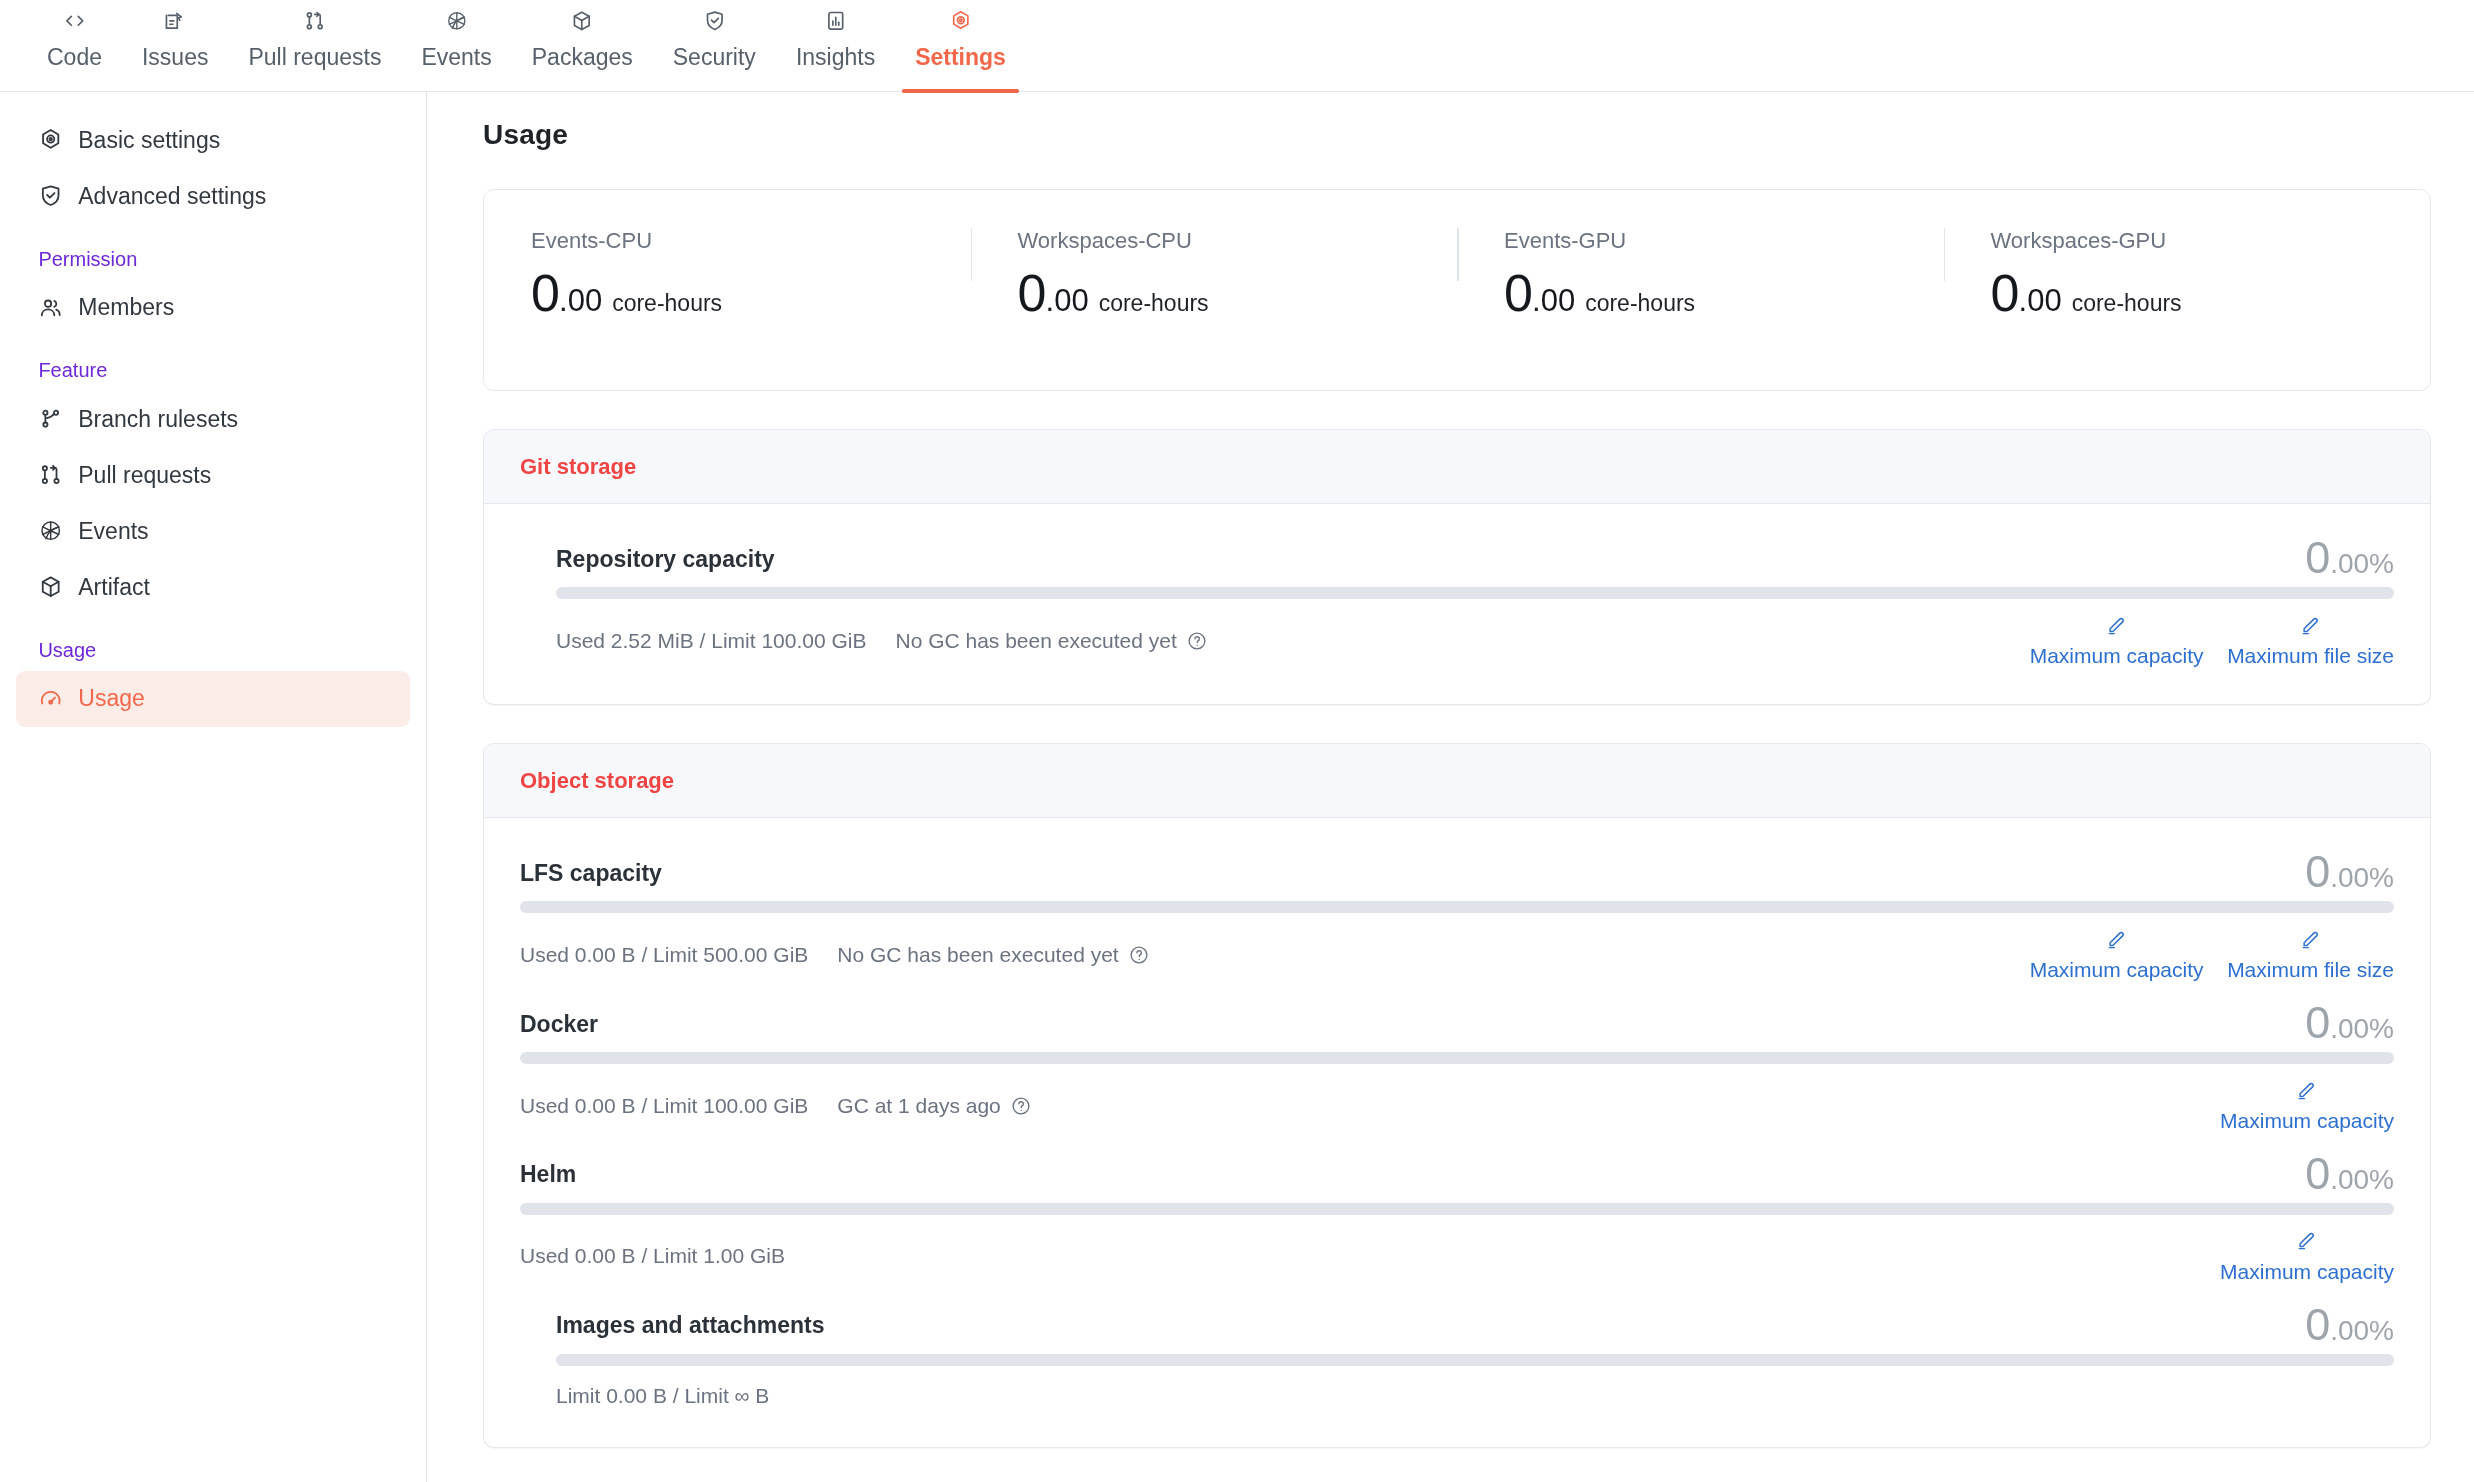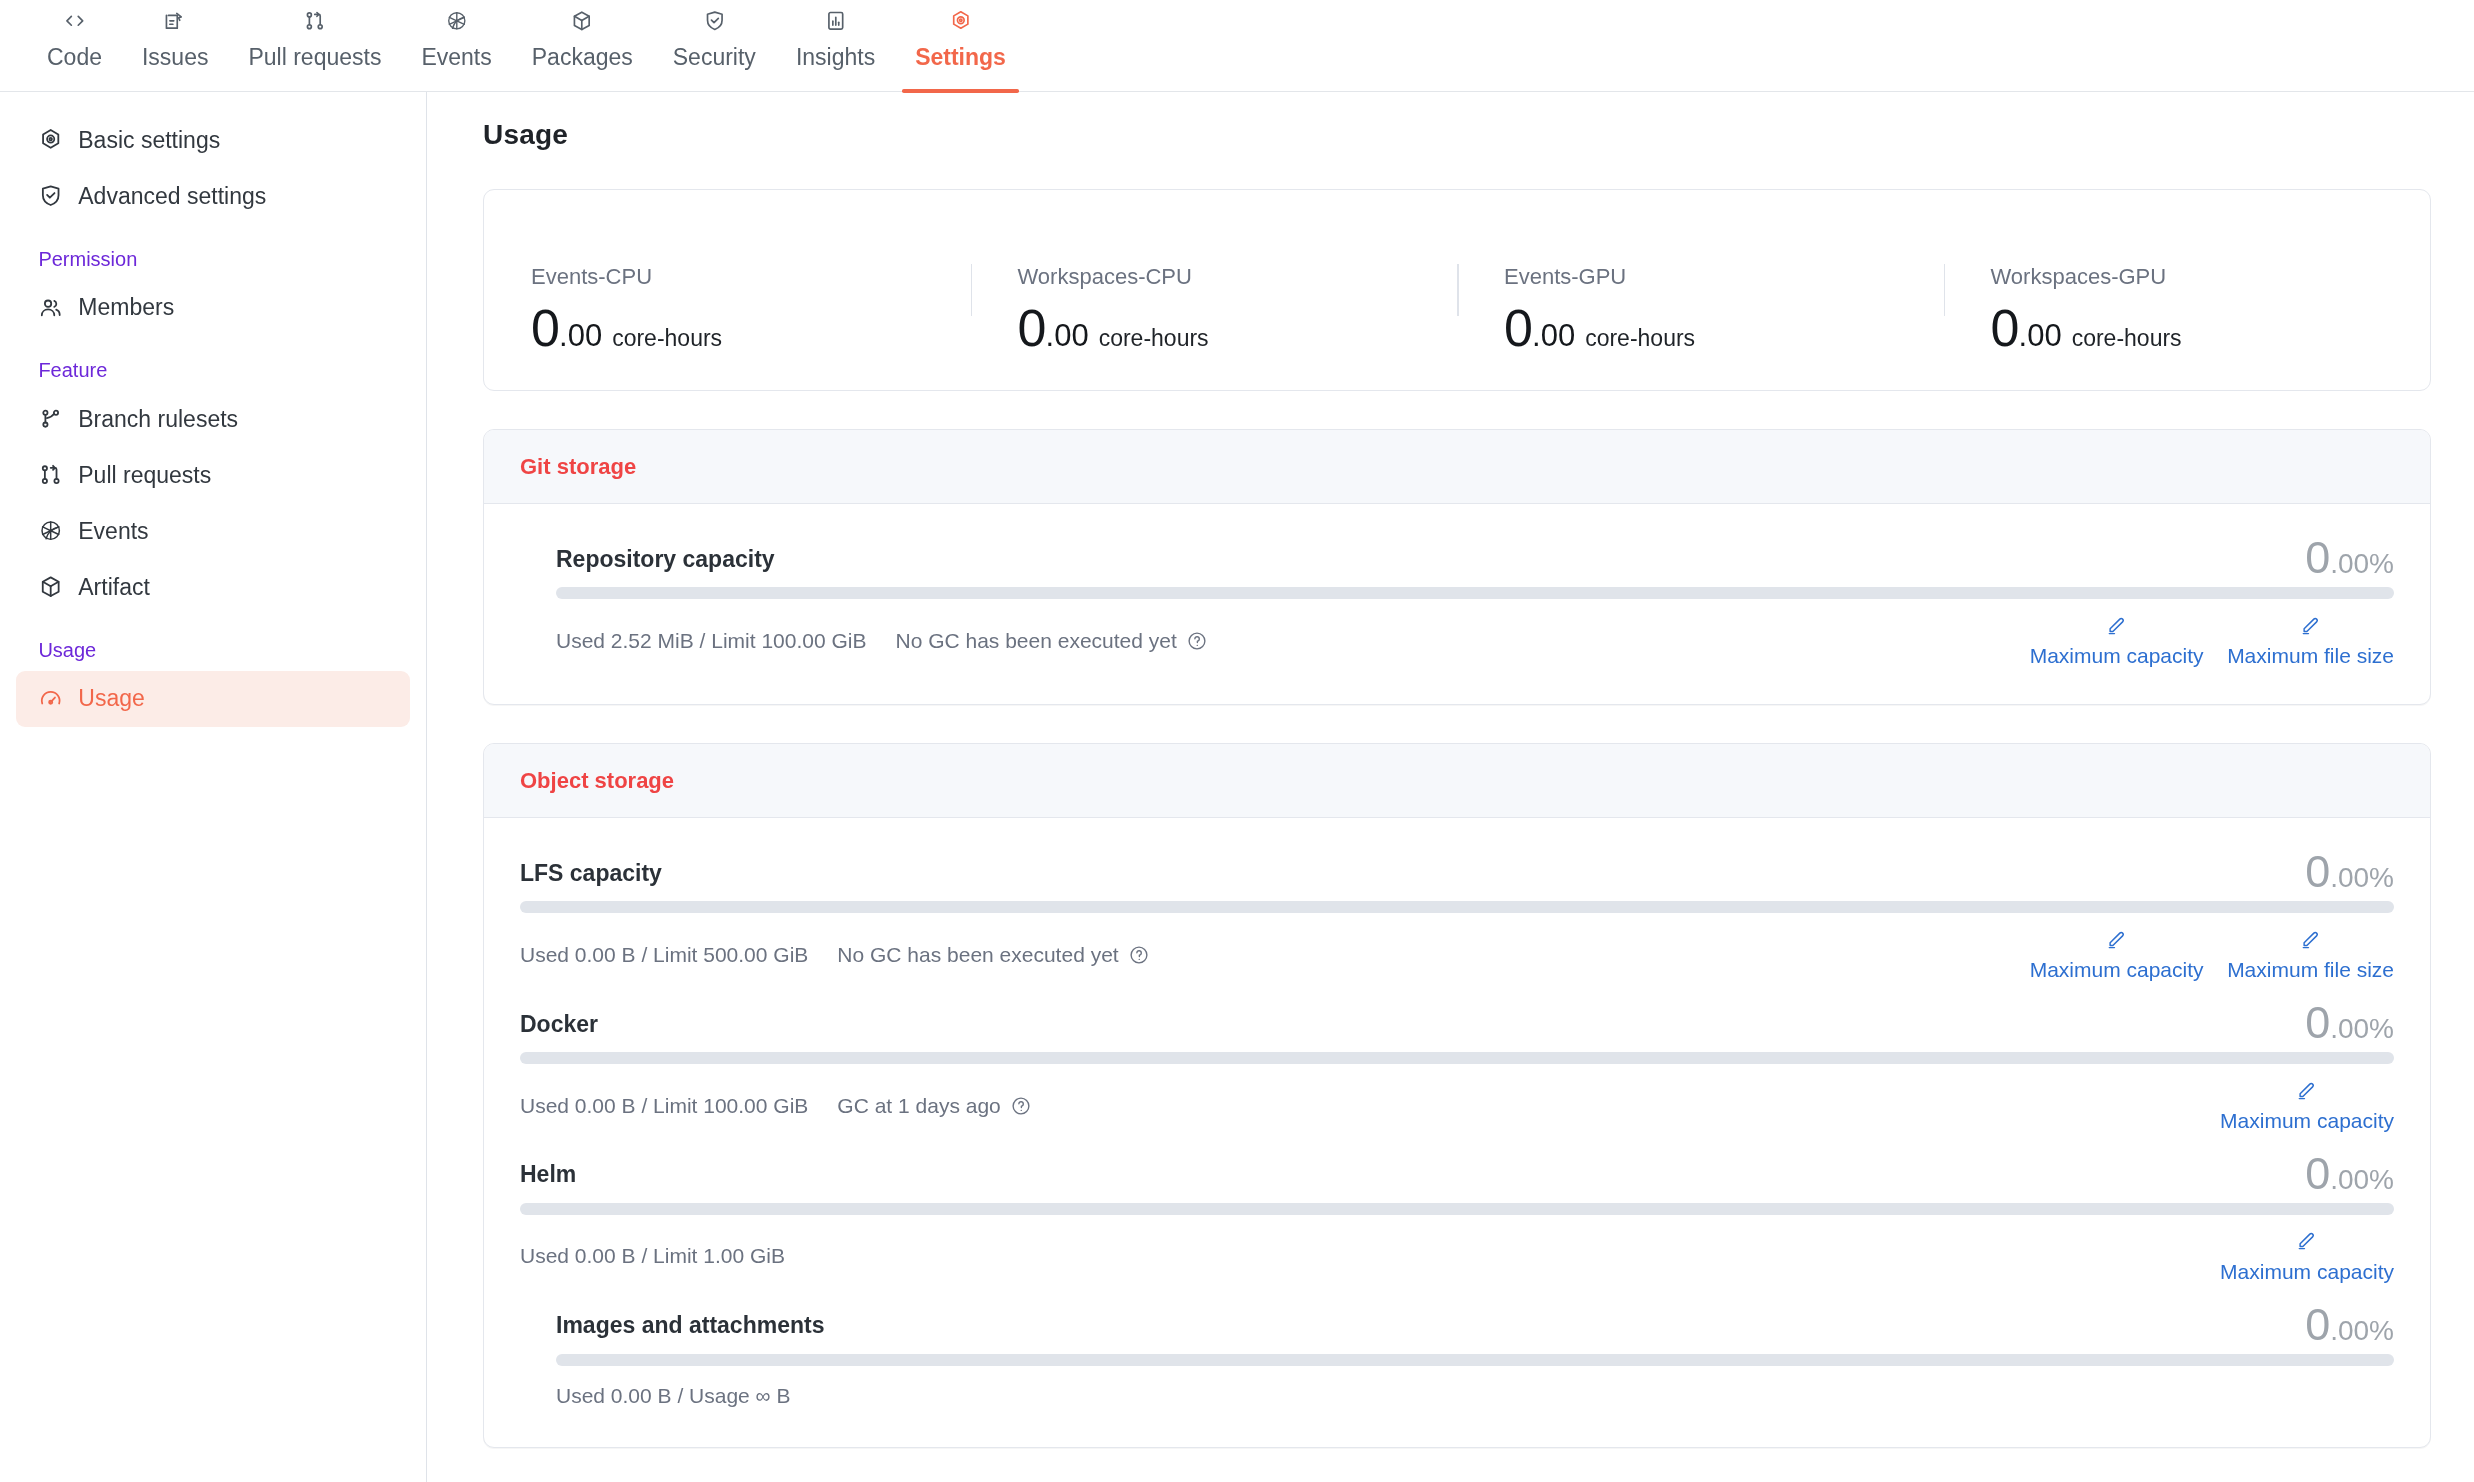--- a/index.html
+++ b/index.html
@@ -75,21 +75,21 @@
   
   .main { flex: 1; padding: 27px 44px 0 56px; overflow: hidden; }
   .page-title { font-size: 28px; font-weight: bold; color: #1f2328; margin-bottom: 38px; letter-spacing: 0.2px; }
 
   
   .stats-card {
     border: 1.8px solid #e4e7ed;
     border-radius: 11px;
     height: 202px;
     display: flex;
-    align-items: center;
+    align-items: flex-start;
     background: #fff;
     margin-bottom: 38px;
   }
   .stat {
     flex: 1;
     padding: 38px 0 0 47px;
     display: flex;
     flex-direction: column;
     justify-content: flex-start;
     position: relative;
@@ -550,21 +550,21 @@
               <div class="row-top">
                 <div class="row-title">Images and attachments</div>
                 <div class="row-pct">
                   <span class="pct-int">0</span>
                   <span class="pct-frac">.00%</span>
                 </div>
               </div>
               <div class="bar"></div>
               <div class="row-bottom">
                 <div class="row-meta">
-                  <span>Used 0.00 B / Usage ∞ B</span>
+                  <span>Limit 0.00 B / Limit ∞ B</span>
                 </div>
                 <div class="row-links"></div>
               </div>
             </div>
           </div>
         </div>
       </div>
   </div>
 </div>
 

